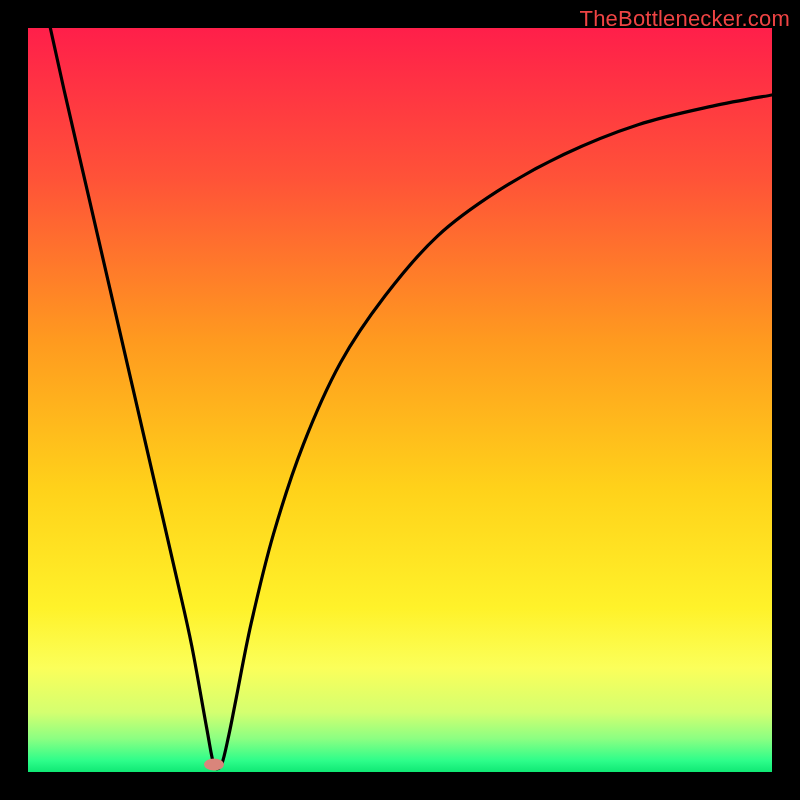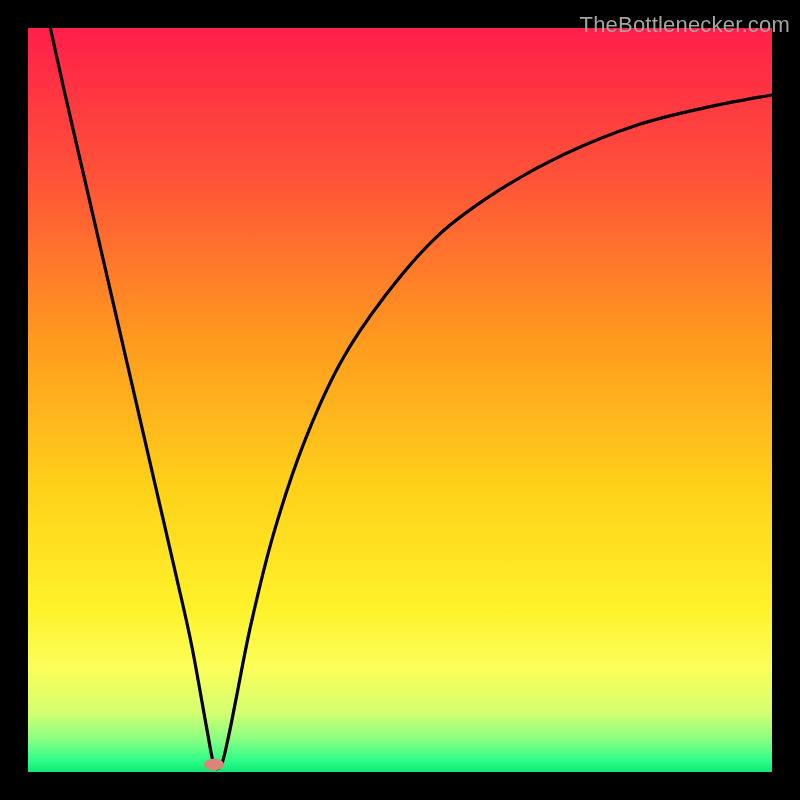--- a/index.html
+++ b/index.html
@@ -11,23 +11,23 @@
     font-family: Arial, Helvetica, sans-serif;
   }
   .frame {
     width: 800px;
     height: 800px;
     background: #000;
     position: relative;
   }
   .attribution {
     position: absolute;
-    top: 12px;
+    top: 6px;
     right: 10px;
-    color: #a3a3a3;
+    color: #ef4444;
     font-size: 22px;
     font-weight: 500;
     letter-spacing: 0.2px;
     z-index: 10;
   }
   .plot-area {
     position: absolute;
     left: 28px;
     top: 28px;
     width: 744px;

